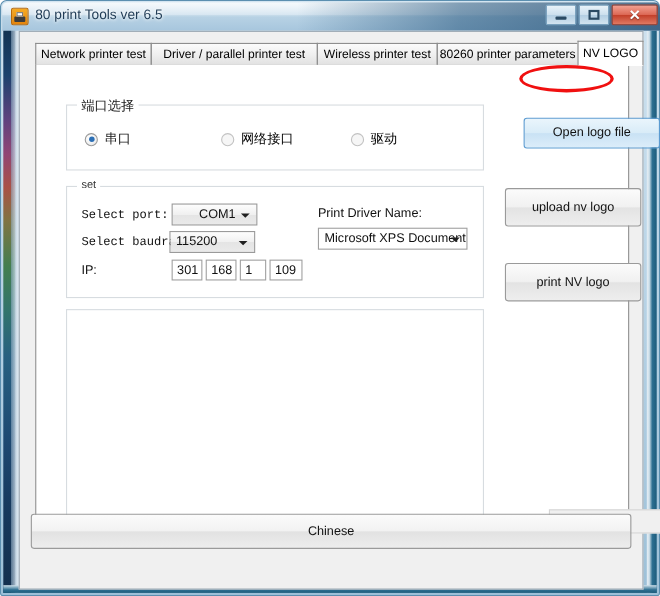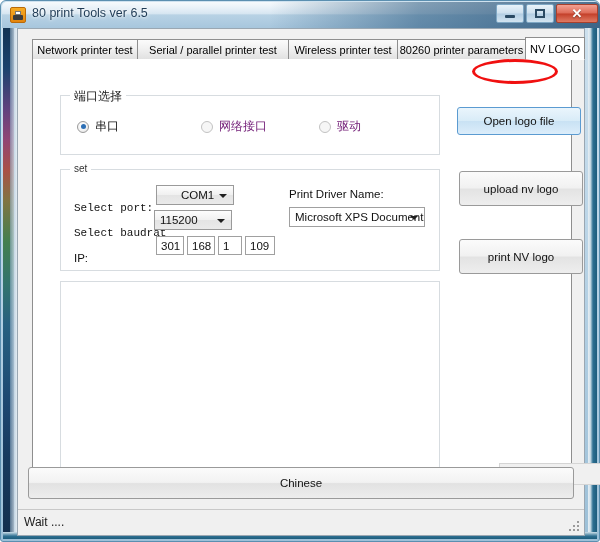--- a/index.html
+++ b/index.html
@@ -262,34 +262,33 @@
   }
   .radio-dot.checked::after {
     content: "";
     position: absolute;
     left: 2.5px; top: 2.5px;
     width: 5px; height: 5px;
     border-radius: 50%;
     background: #2c6fb5;
   }
   .radio-dot.disabled { border-color: #c2c2c2; background: #f6f6f6; }
-  .radio-wrap.dim { color: #701a75; }
+  .radio-wrap.dim { color: #000000; }
 
   #radio-serial  { left: 16px; top: 22px; }
   #radio-network { left: 140px; top: 22px; }
   #radio-driver  { left: 258px; top: 22px; }
 
   
   .lbl-mono {
     position: absolute;
     font-family: "Liberation Mono", "DejaVu Sans Mono", monospace;
     font-size: 11px;
     color: #111;
     white-space: nowrap;
-    margin-top: 12px;
   }
   .lbl-plain {
     position: absolute;
     font-size: 11.5px;
     color: #111;
     white-space: nowrap;
   }
   #lbl-select-port   { left: 13px; top: 20px; }
   #lbl-select-baud   { left: 13px; top: 45px; }
   #lbl-ip            { left: 13px; top: 70px; font-family: "Liberation Sans", sans-serif; font-size: 11.5px;}
@@ -366,21 +365,21 @@
     display: flex;
     align-items: center;
     justify-content: center;
     cursor: default;
     white-space: nowrap;
   }
   .std-btn.focused {
     background: linear-gradient(to bottom, #eaf5fc 0%, #d9ecf8 48%, #c9e2f4 52%, #dcedfa 100%);
     border-color: #5b9bd1;
   }
-  #btn-open-logo   { left: 424px; top: 48px;  width: 124px; height: 28px; }
+  #btn-open-logo   { left: 443px; top: 48px;  width: 124px; height: 28px; }
   #btn-upload-logo { left: 426px; top: 112px; width: 124px; height: 35px; }
   #btn-print-logo  { left: 426px; top: 180px; width: 124px; height: 35px; }
 
   #small-panel {
     position: absolute;
     left: 466px; top: 404px;
     width: 116px; height: 22px;
     background: #f0f0f0;
     border: 1px solid #d5d5d5;
     box-sizing: border-box;
@@ -457,21 +456,21 @@
     </div>
   </div>
 
   <div id="client">
 
     <div id="tabstrip">
       <div class="tab" id="tab-0" style="left:0px;width:106px;">
         <span>Network printer test</span>
       </div>
       <div class="tab" id="tab-1" style="left:105px;width:152px;">
-        <span>Serial / parallel printer test</span>
+        <span>Driver / parallel printer test</span>
       </div>
       <div class="tab" id="tab-2" style="left:256px;width:110px;">
         <span>Wireless printer test</span>
       </div>
       <div class="tab" id="tab-3" style="left:365px;width:129px;">
         <span>80260 printer parameters</span>
       </div>
       <div class="tab active" id="tab-4" style="left:493px;width:60px;">
         <span>NV LOGO</span>
       </div>
@@ -550,26 +549,15 @@
 
       <div id="small-panel"></div>
     </div>
 
     <div id="nv-highlight"></div>
 
     <div id="btn-chinese">
       <span>Chinese</span>
     </div>
 
-    <div id="statusbar">
-      <div id="status-text">Wait ....</div>
-      <div id="resize-grip">
-        <span class="grip-dot" style="left:8px;top:0px;"></span>
-        <span class="grip-dot" style="left:4px;top:4px;"></span>
-        <span class="grip-dot" style="left:8px;top:4px;"></span>
-        <span class="grip-dot" style="left:0px;top:8px;"></span>
-        <span class="grip-dot" style="left:4px;top:8px;"></span>
-        <span class="grip-dot" style="left:8px;top:8px;"></span>
-      </div>
-    </div>
 
   </div>
 </div>
 
 </body></html>

